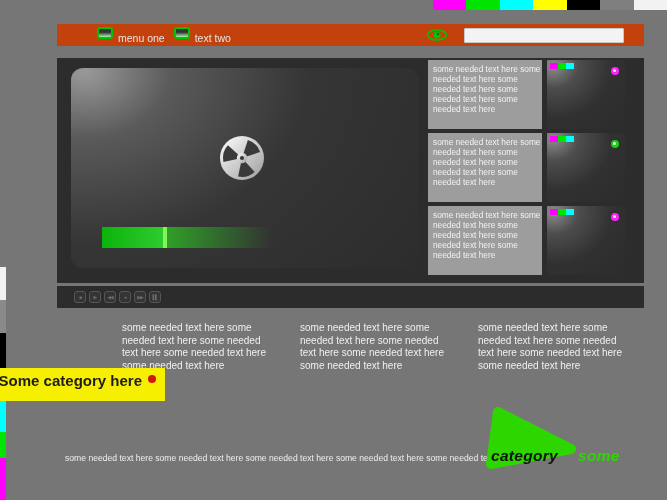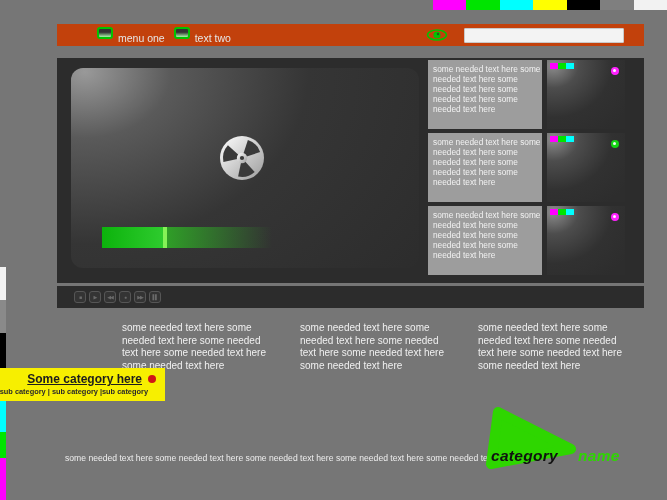--- a/index.html
+++ b/index.html
@@ -56,21 +56,21 @@
   .cbtn{width:12px;height:12px;border:1px solid #565656;border-radius:3px;background:#343434;
         color:#6a6a6a;font-size:5px;line-height:11px;text-align:center;cursor:pointer;box-sizing:border-box;
         letter-spacing:-1px;overflow:hidden;}
 
   
   .cols{position:absolute;left:122px;top:322px;display:flex;gap:33px;}
   .col{width:145px;color:#f0f0f0;font-size:10px;line-height:12.5px;white-space:nowrap;}
 
   
   .catbox{position:absolute;left:0;top:368px;width:165px;height:33px;background:#f7ef00;z-index:5;}
-  .cattitle{position:absolute;right:23px;top:4px;font-size:12px;font-weight:bold;color:#1d1d1d;white-space:nowrap;text-decoration:underline;}
+  .cattitle{position:absolute;right:23px;top:4px;font-size:15px;font-weight:bold;color:#1d1d1d;white-space:nowrap;}
   .catdot{position:absolute;right:9px;top:7px;width:8px;height:8px;border-radius:50%;background:#d01616;}
   .catsub{position:absolute;right:17px;top:19px;font-size:7.4px;font-weight:bold;color:#2a2a2a;white-space:nowrap;}
 
   
   .lstrips span{position:absolute;left:0;width:6px;display:block;}
   .ls0{top:267px;height:33px;} .ls1{top:300px;height:33px;} .ls2{top:333px;height:35px;}
   .ls3{top:401px;height:31px;} .ls4{top:432px;height:26px;} .ls5{top:458px;height:42px;}
 
   
   .ftext{position:absolute;left:65px;top:453px;color:#efefef;font-size:8.6px;white-space:nowrap;}
@@ -232,26 +232,25 @@
     <span class="ls1" style="background: rgb(138, 138, 138);"></span>
     <span class="ls2" style="background: rgb(0, 0, 0);"></span>
     <span class="ls3" style="background: rgb(0, 255, 255);"></span>
     <span class="ls4" style="background: rgb(0, 228, 0);"></span>
     <span class="ls5" style="background: rgb(255, 0, 255);"></span>
   </div>
 
   <div class="catbox">
     <span class="cattitle">Some category here</span>
     <span class="catdot" style="background: rgb(208, 22, 22);"></span>
-    <span class="catsub">sub category | sub category |sub category</span>
   </div>
 
   <div class="ftext">some needed text here some needed text here some needed text here some needed text here some needed text</div>
 
   <div class="logo">
     <svg class="logotri" viewBox="0 0 110 75" width="110" height="75">
       <polygon points="18,9 91,46 11,61" fill="#2ed600" stroke="#2ed600" stroke-width="10" stroke-linejoin="round"></polygon>
     </svg>
     <span class="co">category</span>
-    <span class="na">name</span>
+    <span class="na">some</span>
   </div>
 
 </div>
 
 </body></html>

